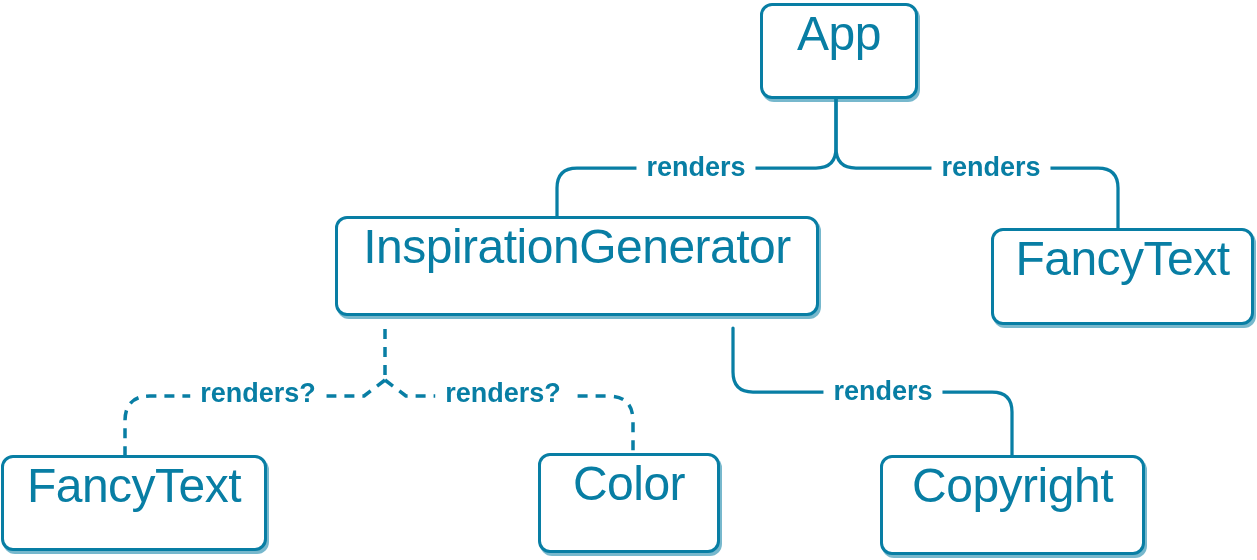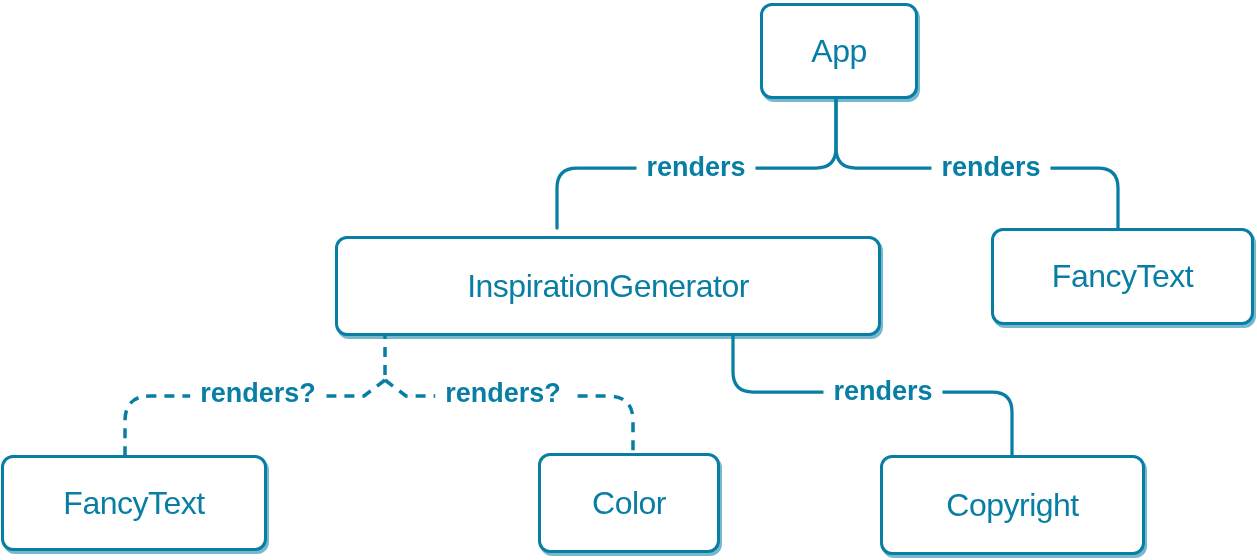--- a/index.html
+++ b/index.html
@@ -14,27 +14,27 @@
     width:1257px;height:560px;
     overflow:hidden;
     font-family:"Liberation Sans",sans-serif;
     background:var(--background);
   }
   svg.wires{position:absolute;left:0;top:0;width:1257px;height:560px;}
   .wire{fill:none;stroke:var(--accent);stroke-width:3.25;stroke-linecap:round;stroke-linejoin:round;}
   .wire.dashed{stroke-dasharray:10 8;stroke-width:3.5;stroke-linecap:butt;}
   .node{
     position:absolute;box-sizing:border-box;
-    display:flex;align-items:center;justify-content:center;
+    display:flex;align-items:flex-start;justify-content:center;
     background:var(--node-fill);
     border:3px solid var(--accent);
     border-radius:12px;
     box-shadow:2px 3px 0 var(--shadow);
     color:var(--accent);
-    font-size:32px;font-weight:500;letter-spacing:-0.5px;
+    font-size:48px;font-weight:500;letter-spacing:-0.5px;
     white-space:nowrap;
   }
   .edge-label{
     position:absolute;transform:translate(-50%,-50%);
     background:var(--background);
     color:var(--accent);
     font-size:27px;font-weight:700;line-height:1.25;
     padding:0 10px;white-space:nowrap;text-align:right;
   }
 </style>
@@ -55,21 +55,21 @@
   <div class="edge-label" style="left:696px;top:168px;">renders</div>
   <div class="edge-label" style="left:991px;top:168px;">renders</div>
   <div class="edge-label" style="left:258px;top:394px;">renders?</div>
   <div class="edge-label" style="left:503px;top:394px;">renders?</div>
   <div class="edge-label" style="left:883px;top:392px;">renders</div>
 
   <div class="node" style="left:760px;top:3px;width:158px;height:96px;">
     <span>App</span>
   </div>
 
-  <div class="node" style="left:335px;top:236px;width:546px;height:100px;">
+  <div class="node" style="left:335px;top:216px;width:484px;height:100px;">
     <span>InspirationGenerator</span>
   </div>
 
   <div class="node" style="left:991px;top:228px;width:263px;height:97px;">
     <span>FancyText</span>
   </div>
 
   <div class="node" style="left:1px;top:455px;width:266px;height:96px;">
     <span>FancyText</span>
   </div>

